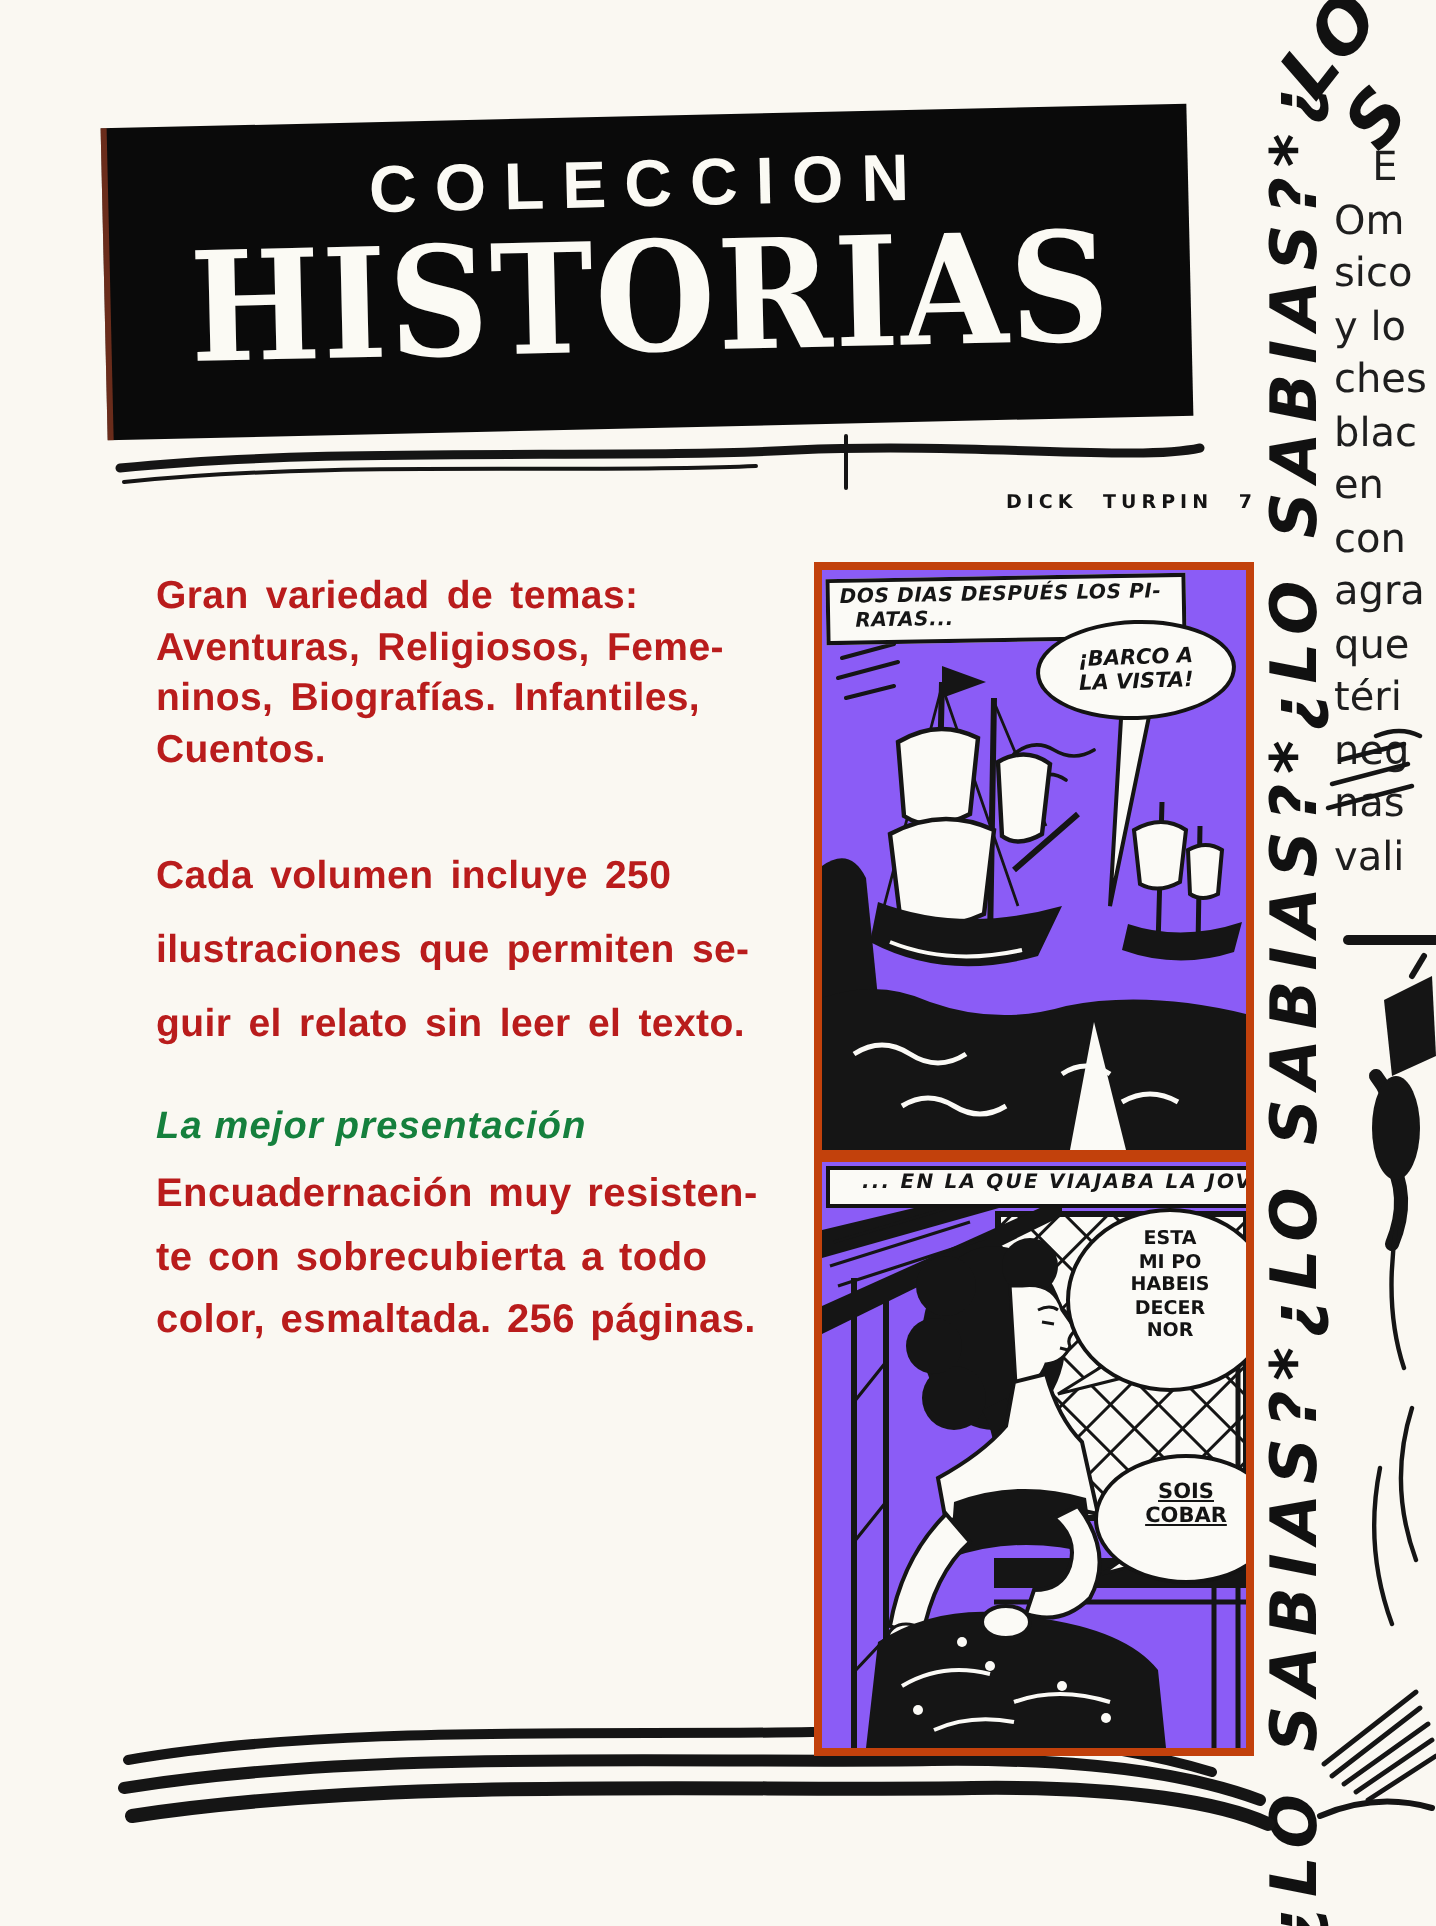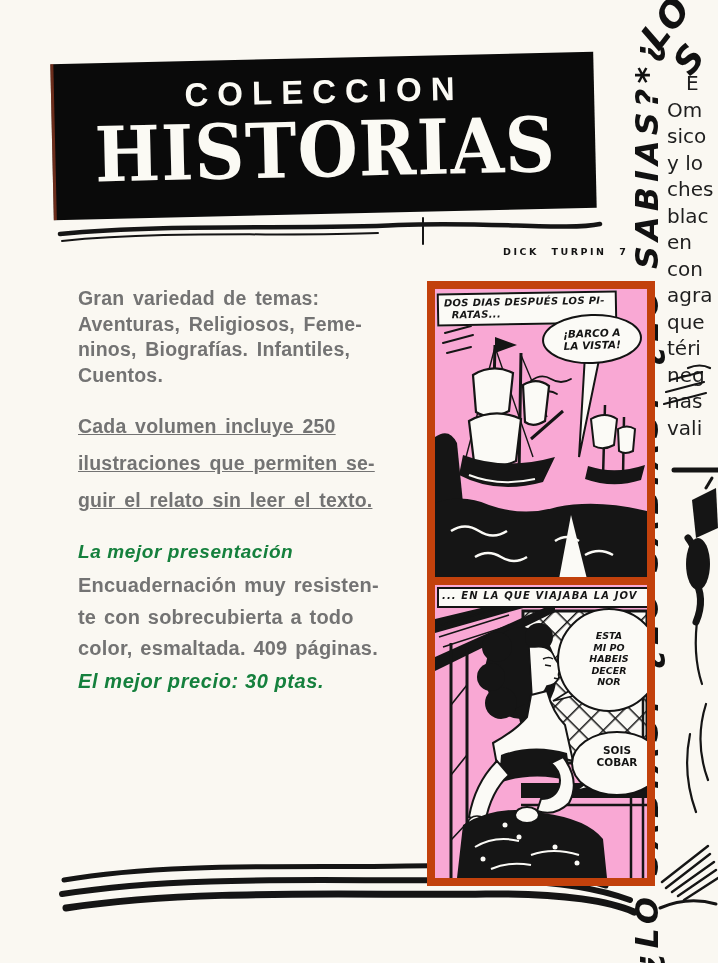--- a/index.html
+++ b/index.html
@@ -20,38 +20,38 @@
   }
   .banner-main{
     font-family:"DejaVu Serif",serif;font-weight:bold;font-size:69px;
     line-height:78px;color:#fbfaf4;transform:scaleY(1.1);margin-top:0;
     letter-spacing:1px;
   }
   .abs{position:absolute;}
   svg{display:block;}
   
   .col-left{position:absolute;left:78px;top:286px;width:322px;}
-  .para{white-space:pre;font-weight:bold;color:#737373;margin:0;}
+  .para{white-space:pre;font-weight:bold;color:#b91c1c;margin:0;}
   .p1{font-size:19.5px;line-height:25.5px;letter-spacing:.2px;word-spacing:3px;}
-  .p2{margin-top:20px;font-size:19.5px;line-height:37px;letter-spacing:.2px;word-spacing:3px;text-decoration:underline;}
+  .p2{margin-top:32px;font-size:19.5px;line-height:37px;letter-spacing:.2px;word-spacing:3px;}
   .p3{margin-top:12px;font-size:19.5px;line-height:29px;letter-spacing:.2px;word-spacing:2px;}
   .h-italic{
     margin:22px 0 0 0;font-size:19px;font-weight:bold;font-style:italic;
     letter-spacing:.6px;white-space:pre;color:#15803d;
   }
   .p4{margin-top:7px;font-size:20px;line-height:31.5px;letter-spacing:.2px;word-spacing:2px;}
   .price{margin-top:5px;font-size:20px;}
   
   .comic-label{
     position:absolute;left:503px;top:246px;font-family:"DejaVu Sans",sans-serif;
     font-weight:bold;font-size:9.5px;letter-spacing:2.5px;word-spacing:7px;color:#141414;
   }
   .panel{
-    position:absolute;left:427px;width:212px;border:8px solid #c2410c;
-    background:#f9a8d4;overflow:hidden;z-index:2;
+    position:absolute;left:407px;width:212px;border:4px solid #c2410c;
+    background:#8b5cf6;overflow:hidden;z-index:2;
   }
   .panel1{top:281px;height:290px;}
   .panel2{top:577px;height:293px;}
   .panel svg.scene{position:absolute;left:0;top:0;z-index:1;}
   .caption-box{
     position:absolute;left:2px;top:3px;width:168px;border:2px solid #131313;
     background:#fbfaf6;padding:2px 3px 3px 5px;z-index:2;transform:rotate(-1deg);
     font-family:"DejaVu Sans",sans-serif;font-weight:bold;font-style:italic;
     font-size:10px;line-height:12px;white-space:pre;letter-spacing:.3px;
   }
@@ -60,26 +60,26 @@
     background:#fbfaf6;z-index:3;text-align:center;white-space:pre;
     font-family:"DejaVu Sans",sans-serif;font-weight:bold;color:#141414;
   }
   .bubble-barco{
     right:5px;top:25px;width:96px;height:46px;font-style:italic;
     font-size:10.5px;line-height:12px;display:flex;flex-direction:column;
     justify-content:center;transform:rotate(-2deg);
   }
   .caption-strip{
     position:absolute;left:2px;top:2px;right:-6px;height:16px;border:2px solid #131313;
-    background:#fbfaf6;z-index:2;padding:1px 0 0 3px;white-space:nowrap;overflow:hidden;
+    background:#fbfaf6;z-index:2;padding:1px 0 0 16px;white-space:nowrap;overflow:hidden;
     font-family:"DejaVu Sans",sans-serif;font-weight:bold;font-style:italic;
     font-size:10px;letter-spacing:1.1px;
   }
-  .bubble-esta{right:-14px;top:23px;width:100px;height:80px;font-size:9.5px;line-height:11.5px;padding-top:20px;font-style:italic;}
-  .bubble-sois{right:-16px;top:146px;width:88px;height:50px;font-size:10.5px;line-height:12px;padding-top:11px;}
+  .bubble-esta{right:-14px;top:23px;width:100px;height:80px;font-size:9.5px;line-height:11.5px;padding-top:8px;}
+  .bubble-sois{right:-16px;top:146px;width:88px;height:50px;font-size:10.5px;line-height:12px;padding-top:11px;text-decoration:underline;}
   
   .vertical-strip{
     position:absolute;left:628px;top:972px;width:1000px;height:46px;
     transform-origin:0 0;transform:rotate(-90deg);
     font-family:"DejaVu Sans",sans-serif;font-weight:bold;font-style:italic;
     font-size:32px;letter-spacing:5px;white-space:nowrap;color:#111;
   }
   .corner-lo{
     position:absolute;left:652px;top:-10px;transform:rotate(-52deg);
     font-family:"DejaVu Sans",sans-serif;font-weight:bold;font-style:italic;
@@ -114,22 +114,21 @@
     <p class="para p1">Gran variedad de temas:
 Aventuras, Religiosos, Feme-
 ninos, Biografías. Infantiles,
 Cuentos.</p>
     <p class="para p2">Cada volumen incluye 250
 ilustraciones que permiten se-
 guir el relato sin leer el texto.</p>
     <p class="h-italic">La mejor presentación</p>
     <p class="para p4">Encuadernación muy resisten-
 te con sobrecubierta a todo
-color, esmaltada. 409 páginas.</p>
-    <p class="h-italic price">El mejor precio: 30 ptas.</p>
+color, esmaltada. 256 páginas.</p>
   </div>
 
   <div class="comic-label">DICK TURPIN 7</div>
 
   <div class="panel panel1">
     <svg class="scene" width="212" height="290" viewBox="0 0 212 290">
       <g stroke="#151515" fill="none" stroke-linecap="round">
         <path d="M10,44 l26,-7 M8,54 l30,-8 M12,64 l24,-6 M150,38 l30,-6 M154,48 l26,-5" stroke-width="2"></path>
         <path d="M96,92 q10,-8 20,-2 q10,6 20,0 M104,106 q9,-7 18,-1" stroke-width="1.8"></path>
       </g>

